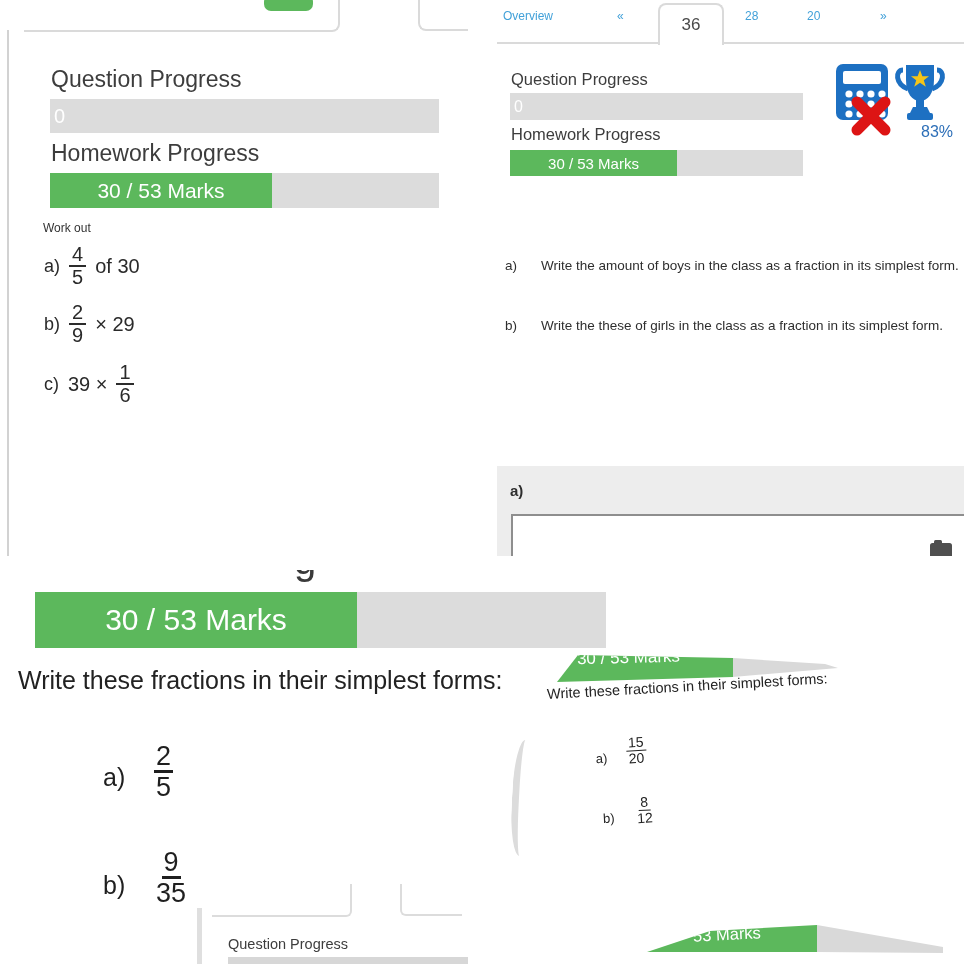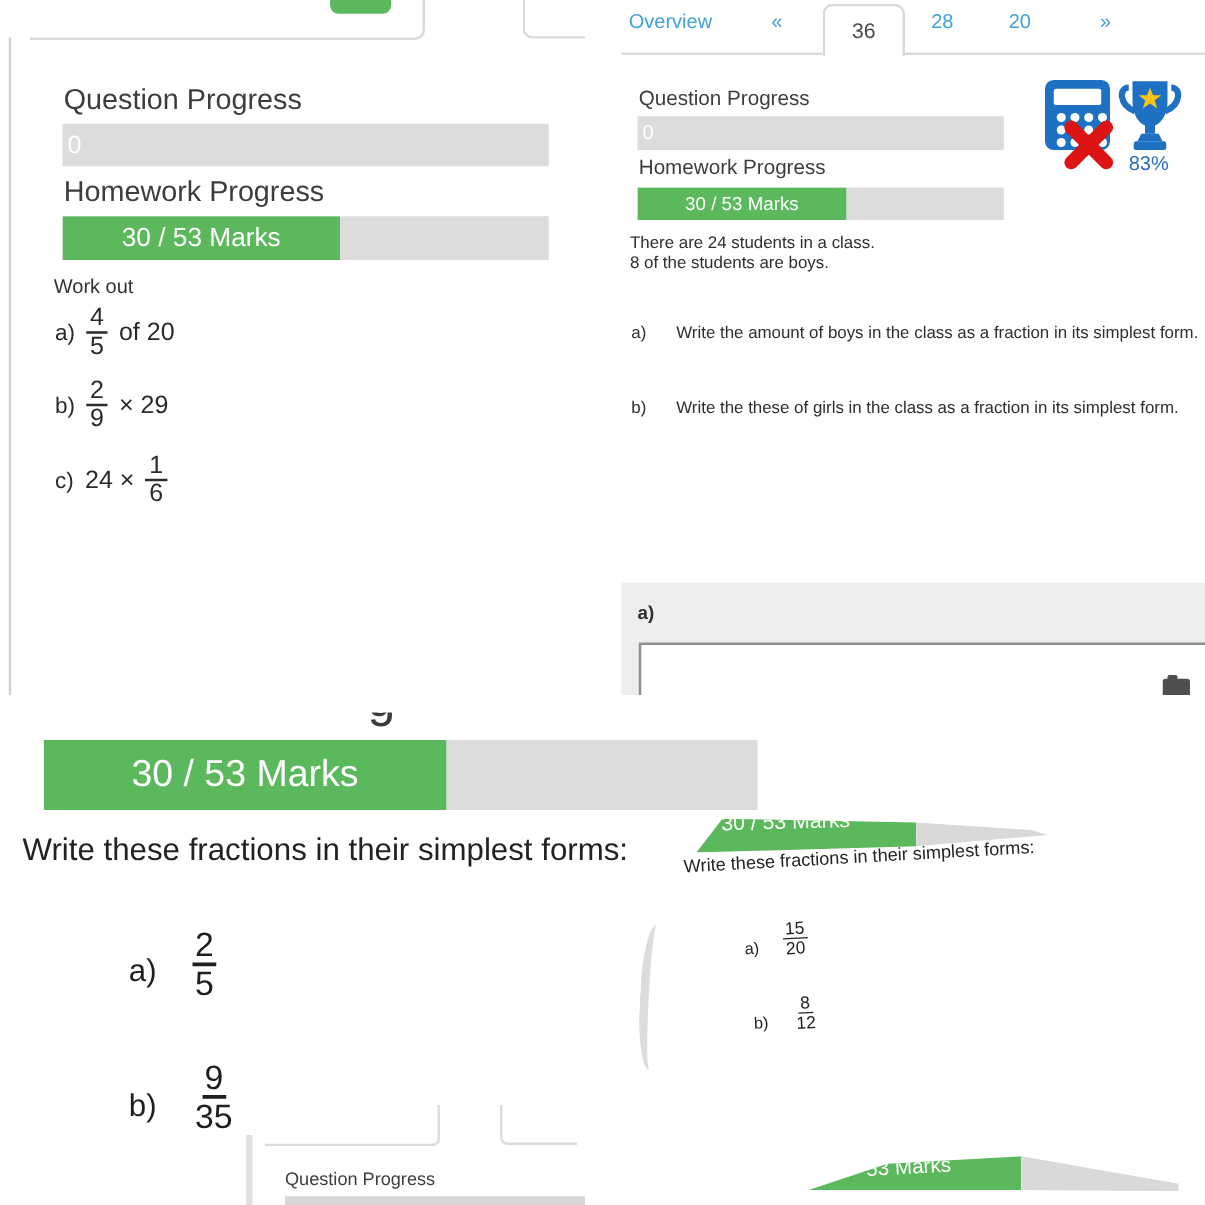--- a/index.html
+++ b/index.html
@@ -18,43 +18,43 @@
   #panel-zoom{left:0;top:0;width:497px;height:556px;overflow:hidden;}
   .page-edge{left:7px;top:30px;width:2px;height:548px;background:#d2d2d2;}
   .tabfrag1{left:24px;top:-30px;width:314px;height:60px;border-right:2px solid #dadada;border-bottom:2px solid #dadada;border-bottom-right-radius:8px;}
   .tabfrag2{left:418px;top:-30px;width:48px;height:59px;border-left:2px solid #dadada;border-bottom:2px solid #dadada;border-bottom-left-radius:8px;}
   .tabpill{left:264px;top:-5px;width:49px;height:16px;background:#5cb85c;border-radius:7px;}
   .h-big{font-size:23px;color:#3d3d3d;}
   #panel-zoom .qp-bar{left:50px;top:99px;width:389px;height:34px;}
   #panel-zoom .qp-bar .zero{font-size:20px;line-height:34px;}
   #panel-zoom .hw-bar{left:50px;top:173px;width:389px;height:35px;}
   #panel-zoom .hw-bar .fill{width:222px;font-size:21px;}
-  .workout{left:43px;top:221px;font-size:16px;color:#333;}
+  .workout{left:43px;top:221px;font-size:12px;color:#333;}
   .prob-row{display:flex;align-items:center;gap:9px;font-size:20px;color:#2a2a2a;}
   .prob-row .plabel{font-size:18px;}
   .frac{display:inline-flex;flex-direction:column;align-items:center;line-height:1.05;}
   .frac .n{padding:0 3px;border-bottom:2px solid #2c2c2c;}
   .frac .d{padding:0 3px;}
 
   
   #panel-quiz{left:497px;top:0;width:467px;height:556px;overflow:hidden;}
   .tabline{top:42px;height:2px;background:#dadada;}
   .tabline.l{left:0;width:161px;} .tabline.r{left:223px;width:244px;}
   .tab-active-box{left:161px;top:3px;width:62px;height:40px;border:2px solid #dadada;border-bottom:none;border-radius:8px 8px 0 0;background:#fff;
     display:flex;align-items:center;justify-content:center;font-size:17px;color:#4a4a4a;}
-  .tab-link{top:9px;font-size:16px;color:#42a1d9;}
+  .tab-link{top:9px;font-size:12px;color:#42a1d9;}
   .h-sm{font-size:16.5px;color:#3d3d3d;}
   #panel-quiz .qp-bar{left:13px;top:93px;width:293px;height:27px;}
   #panel-quiz .qp-bar .zero{font-size:16px;line-height:27px;}
   #panel-quiz .hw-bar{left:13px;top:150px;width:293px;height:26px;}
   #panel-quiz .hw-bar .fill{width:167px;font-size:15px;}
   .intro{left:7px;top:186px;font-size:13.5px;color:#2e2e2e;line-height:1.15;}
   .q-row{left:8px;display:flex;gap:18px;font-size:13.5px;color:#2e2e2e;}
   .q-row .qlabel{width:18px;}
-  .score-pct{left:406px;top:123px;font-size:16px;color:#2d6fb8;}
+  .score-pct{left:424px;top:123px;font-size:16px;color:#2d6fb8;}
   .answer-sec{left:0;top:466px;width:467px;height:90px;background:#ededed;}
   .answer-label{left:13px;top:16px;font-size:15px;font-weight:bold;color:#2e2e2e;}
   .answer-input{left:14px;top:48px;width:500px;height:60px;background:#fff;border:2px solid #8e8e8e;}
 
   
   #panel-simplify{left:0;top:556px;width:650px;height:408px;}
   .gclip{left:292px;top:14px;width:30px;height:20px;overflow:hidden;}
   .gclip span{position:absolute;top:-32px;left:2px;font-size:40px;color:#3a3a3a;}
   .big-bar{left:35px;top:36px;width:571px;height:56px;}
   .big-bar .fill{width:322px;font-size:30px;}
@@ -117,35 +117,35 @@
     </div>
 
     <div class="abs workout">Work out</div>
 
     <div class="abs prob-row" style="left:44px;top:244px;">
       <span class="plabel">a)</span>
       <span class="frac">
         <span class="n">4</span>
         <span class="d">5</span>
       </span>
-      <span>of 20</span>
+      <span>of 30</span>
     </div>
 
     <div class="abs prob-row" style="left:44px;top:302px;">
       <span class="plabel">b)</span>
       <span class="frac">
         <span class="n">2</span>
         <span class="d">9</span>
       </span>
       <span>× 29</span>
     </div>
 
     <div class="abs prob-row" style="left:44px;top:362px;">
       <span class="plabel">c)</span>
-      <span>24 ×</span>
+      <span>39 ×</span>
       <span class="frac">
         <span class="n">1</span>
         <span class="d">6</span>
       </span>
     </div>
   </div>
 
   <div id="panel-quiz" class="abs">
     <div class="abs tabline l"></div>
     <div class="abs tabline r"></div>
@@ -196,24 +196,20 @@
       <path d="M9 8 C1 8 1 22 14 27" stroke="#1d70c2" stroke-width="5" fill="none"></path>
       <path d="M43 8 C51 8 51 22 38 27" stroke="#1d70c2" stroke-width="5" fill="none"></path>
       <path d="M12 3 h28 v15 c0 13 -6 21 -14 21 s-14 -8 -14 -21 z" fill="#1d70c2"></path>
       <polygon points="26,8 28.4,14.2 35,14.2 29.8,18.3 31.8,24.8 26,20.8 20.2,24.8 22.2,18.3 17,14.2 23.6,14.2" fill="#f5c518"></polygon>
       <rect x="22" y="38" width="8" height="7" fill="#1d70c2"></rect>
       <path d="M19 45 h14 l3 6 h-20 z" fill="#1d70c2"></path>
       <rect x="13" y="51" width="26" height="7" rx="2" fill="#1d70c2"></rect>
     </svg>
     <div class="abs score-pct">83%</div>
 
-    <div class="abs intro">
-      <div>There are 24 students in a class.</div>
-      <div>8 of the students are boys.</div>
-    </div>
 
     <div class="abs q-row" style="top:258px;">
       <span class="qlabel">a)</span>
       <span>Write the amount of boys in the class as a fraction in its simplest form.</span>
     </div>
     <div class="abs q-row" style="top:318px;">
       <span class="qlabel">b)</span>
       <span>Write the these of girls in the class as a fraction in its simplest form.</span>
     </div>
 

